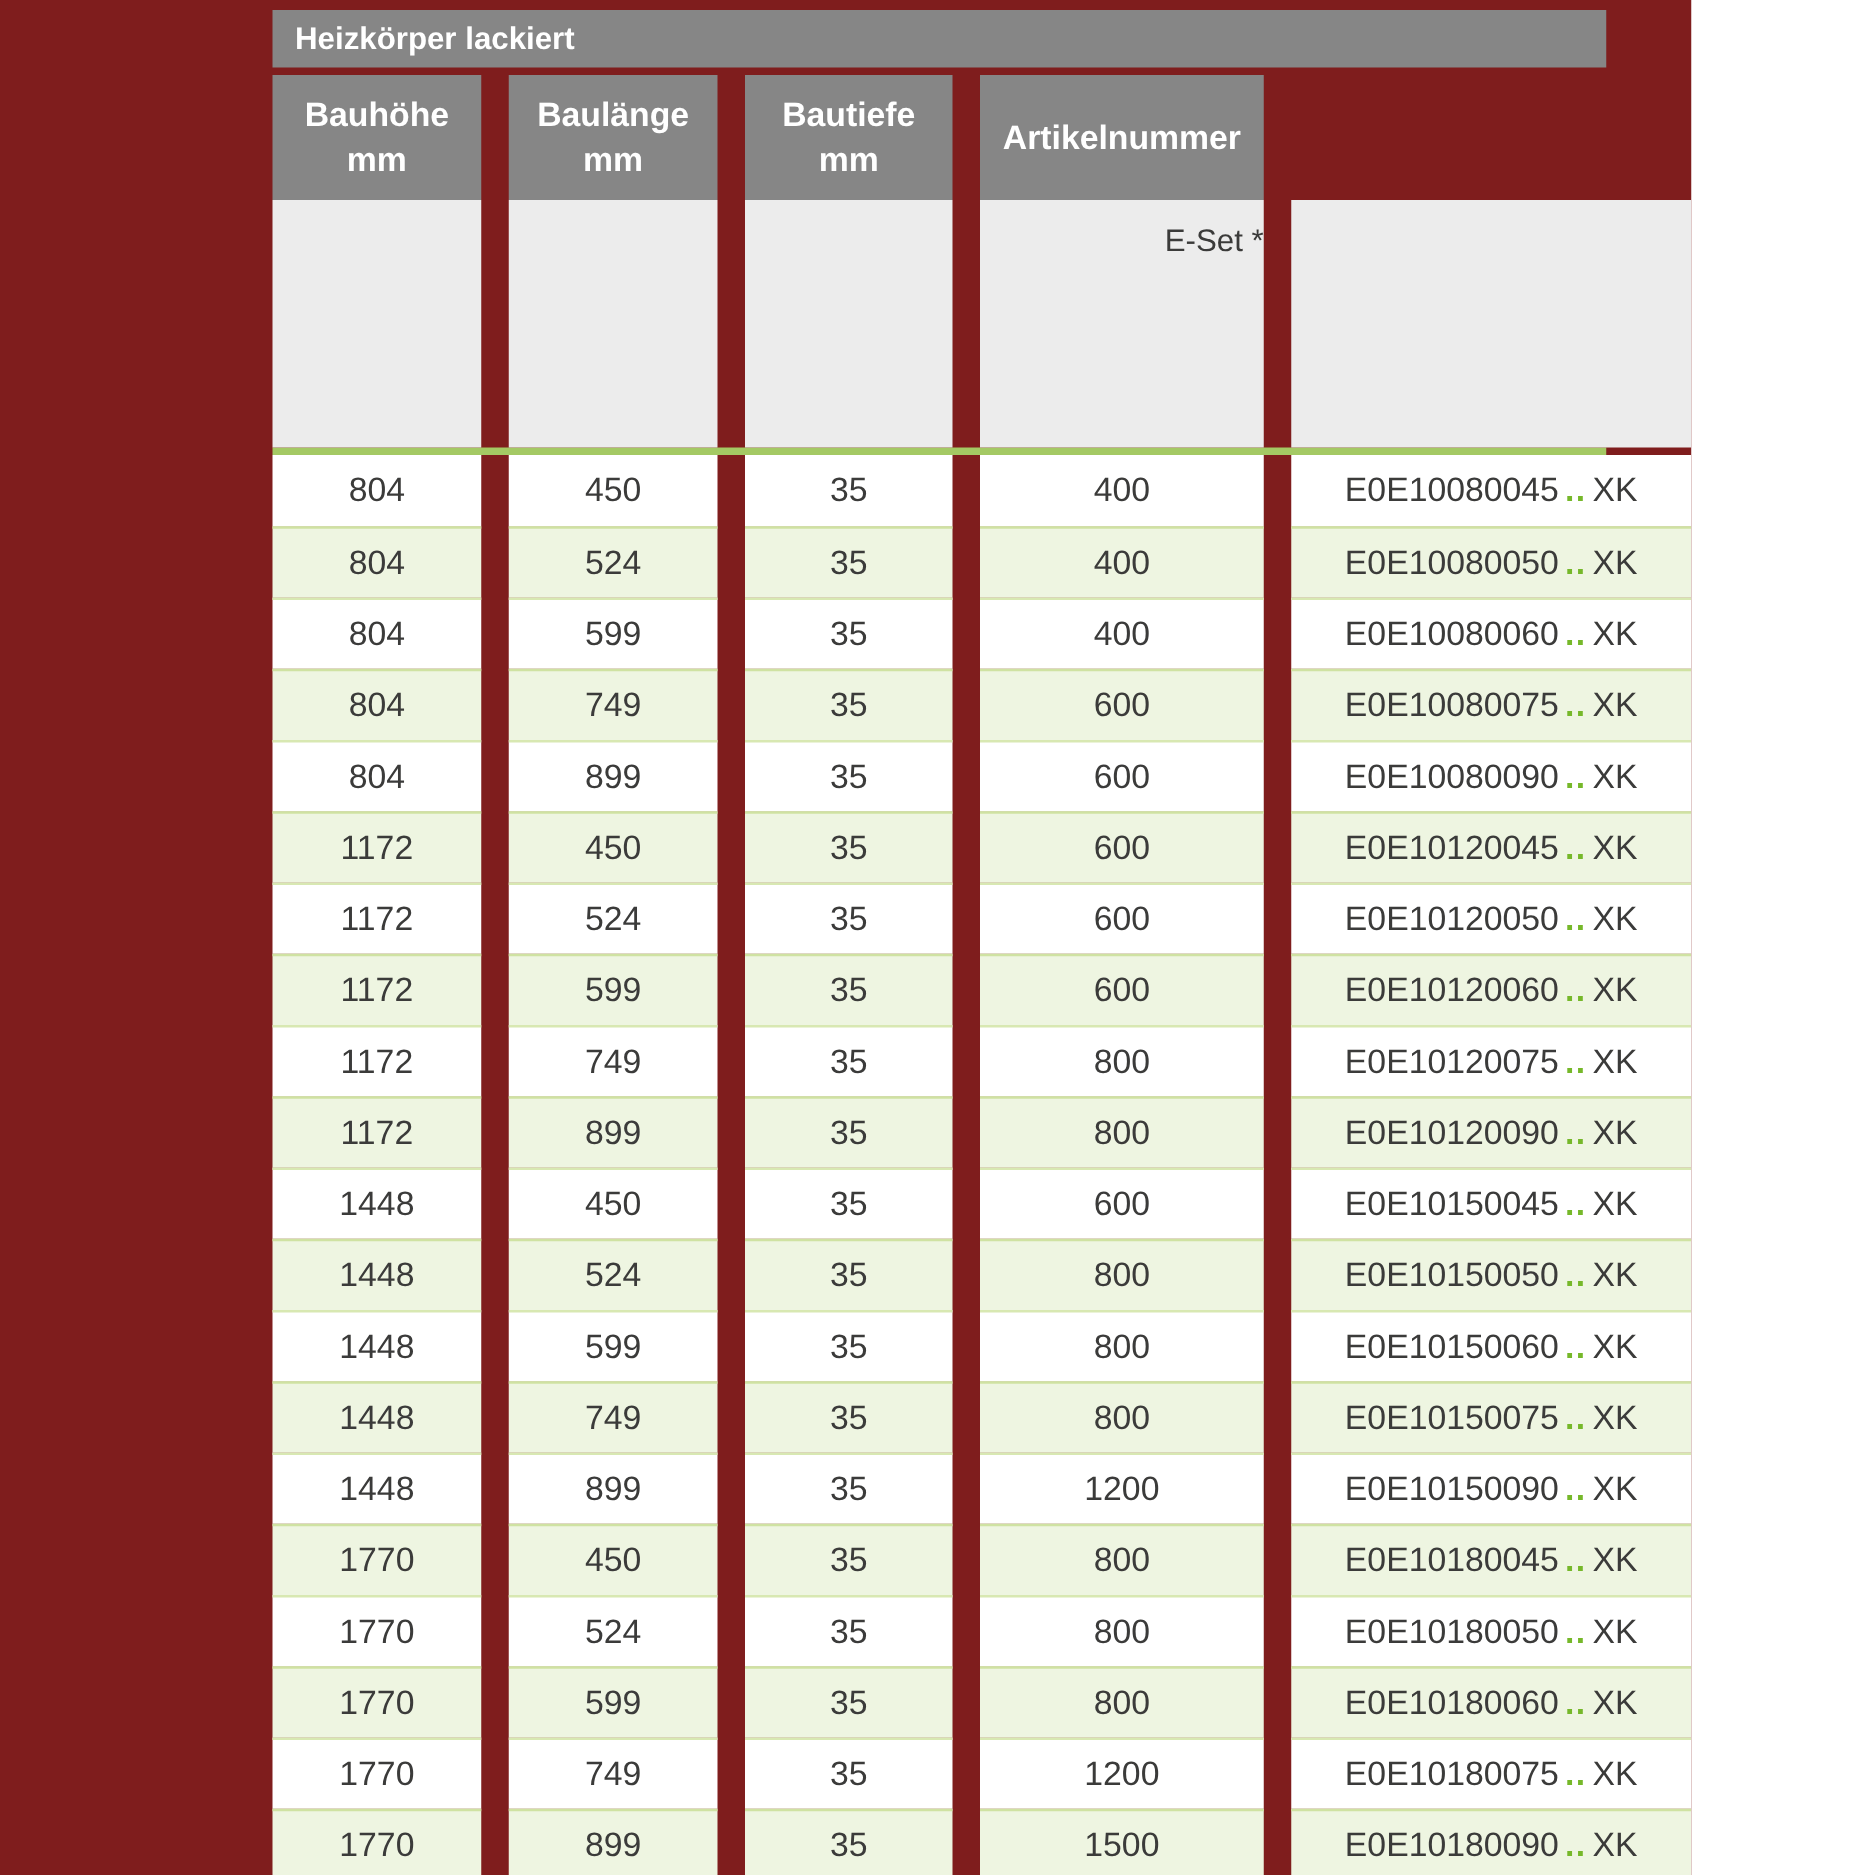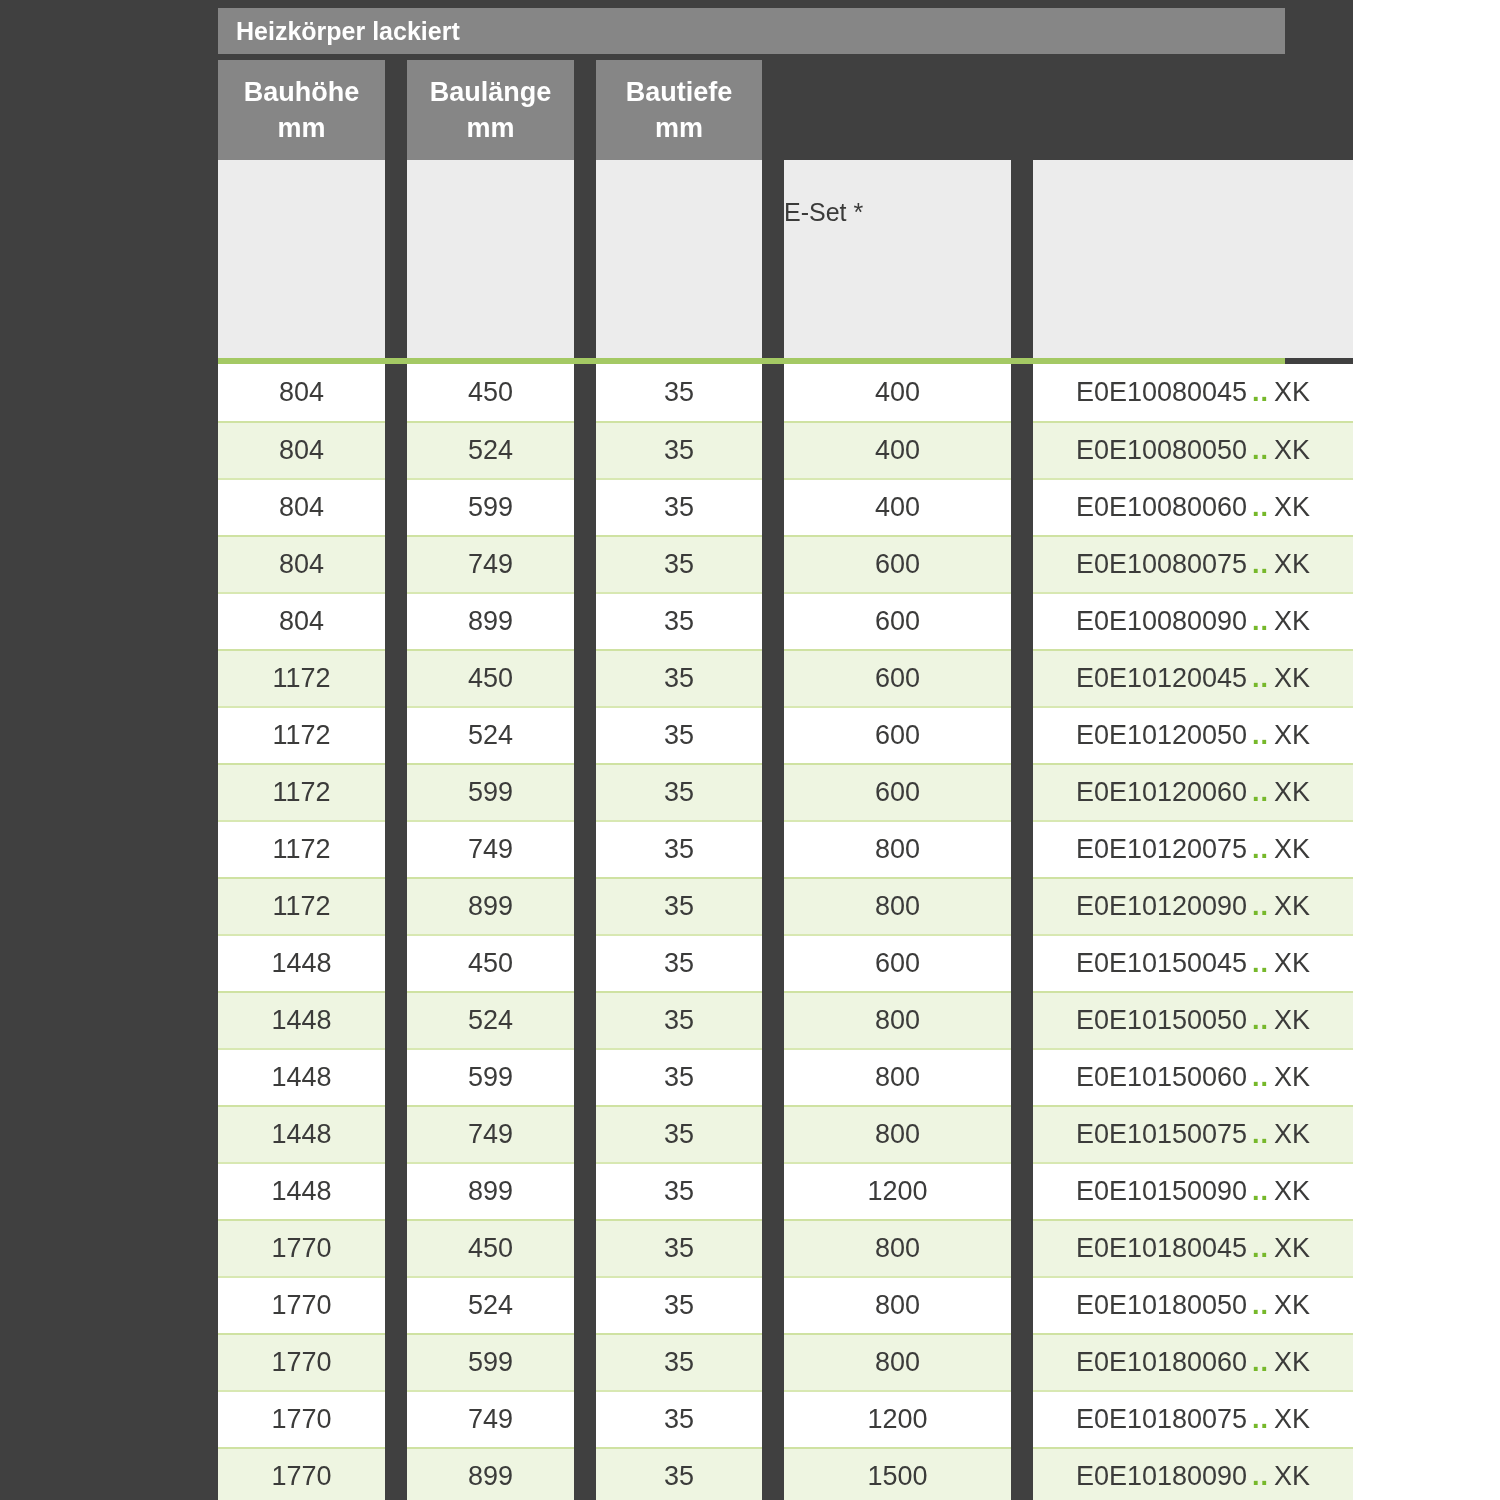--- a/index.html
+++ b/index.html
@@ -5,21 +5,21 @@
   html, body {
     margin: 0;
     padding: 0;
     background: #ffffff;
     font-family: "Liberation Sans", sans-serif;
   }
   .page {
     position: relative;
     width: 1353px;
     height: 1500px;
-    background: #404040;
+    background: #7f1d1d;
     overflow: hidden;
   }
   .table-wrap {
     position: absolute;
     left: 218px;
     top: 8px;
     width: 1067px;
   }
   .grid {
     display: grid;
@@ -50,23 +50,23 @@
     flex-direction: column;
     justify-content: center;
     align-items: center;
     text-align: center;
   }
   .scell {
     height: 198px;
     background: #ececec;
     box-sizing: border-box;
     display: flex;
-    justify-content: flex-start;
+    justify-content: flex-end;
     align-items: flex-start;
-    padding-top: 38px;
+    padding-top: 19px;
     font-size: 25px;
     color: #3b3b3a;
   }
   .green-rule {
     width: 100%;
     height: 6px;
     background: #a4c964;
   }
   .data-row .cell {
     height: 57px;
@@ -110,20 +110,24 @@
         <span>mm</span>
       </div>
       <div class="hcell">
         <span>Baulänge</span>
         <span>mm</span>
       </div>
       <div class="hcell">
         <span>Bautiefe</span>
         <span>mm</span>
       </div>
+      <div class="hcell">
+        <span>Artikelnummer</span>
+        <span></span>
+      </div>
     </div>
 
     <div class="grid">
       <div class="scell"></div>
       <div class="scell"></div>
       <div class="scell"></div>
       <div class="scell">
         <span>E-Set *</span>
       </div>
       <div class="scell"></div>

